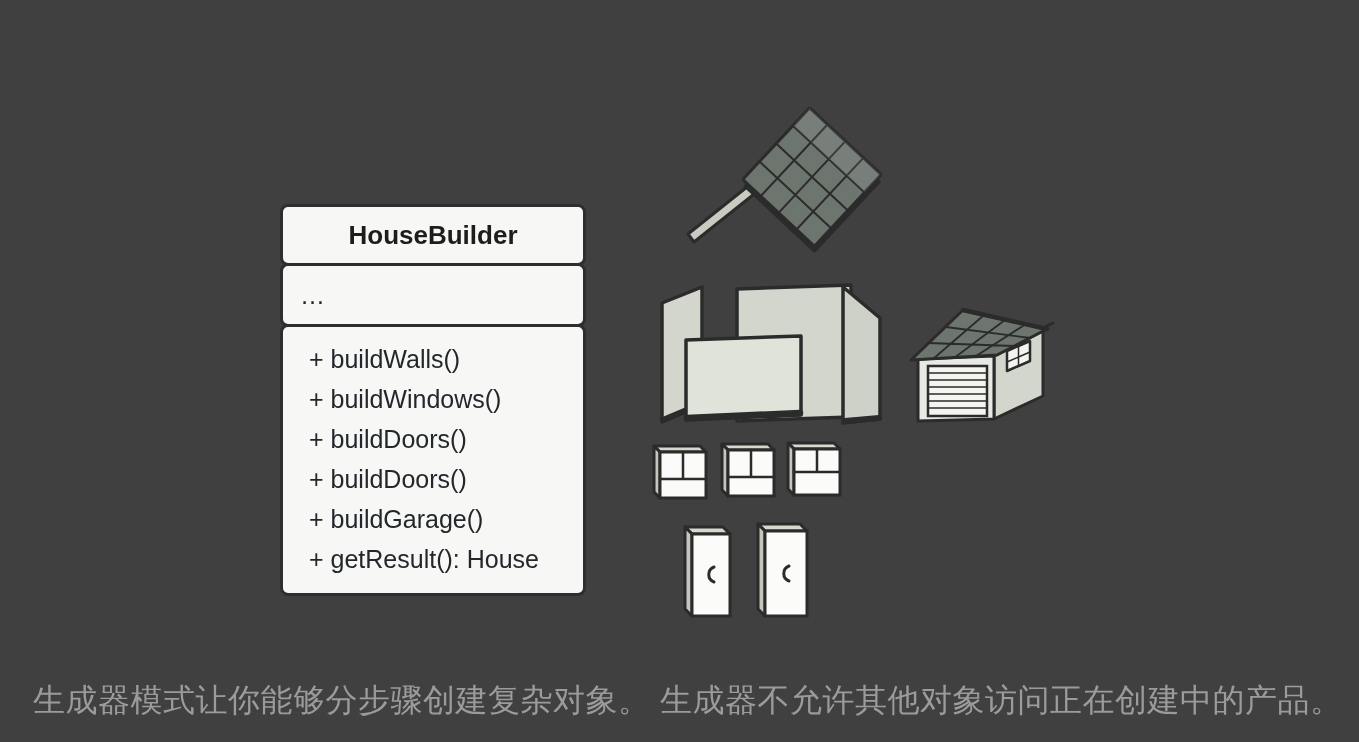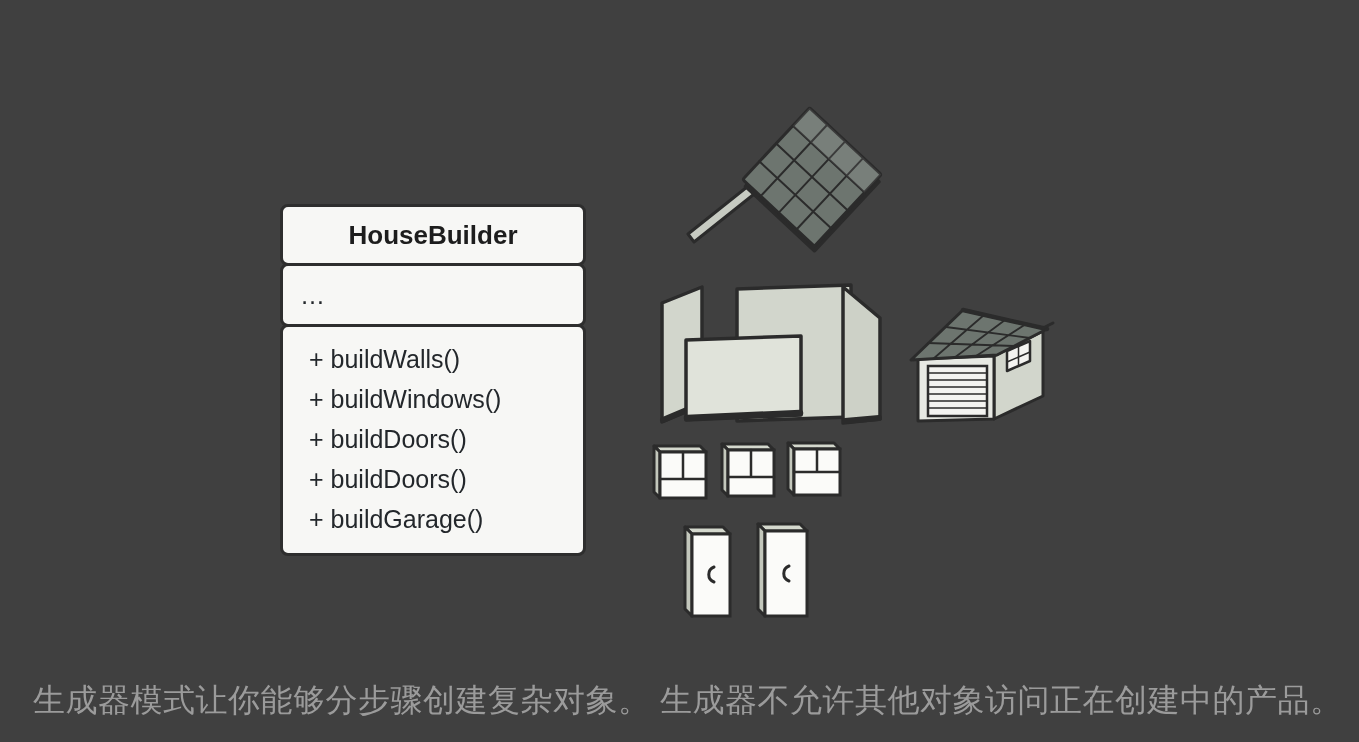--- a/index.html
+++ b/index.html
@@ -112,18 +112,19 @@
 
   <div class="uml-class">
     <div class="compartment uml-title">HouseBuilder</div>
     <div class="compartment uml-fields">…</div>
     <div class="compartment uml-methods">
       <div class="uml-method">+ buildWalls()</div>
       <div class="uml-method">+ buildWindows()</div>
       <div class="uml-method">+ buildDoors()</div>
       <div class="uml-method">+ buildDoors()</div>
       <div class="uml-method">+ buildGarage()</div>
+      <div class="uml-method">+ getResult(): House</div>
     </div>
   </div>
 
   <div class="caption">生成器模式让你能够分步骤创建复杂对象。 生成器不允许其他对象访问正在创建中的产品。</div>
 
 </div>
 
 </body></html>

